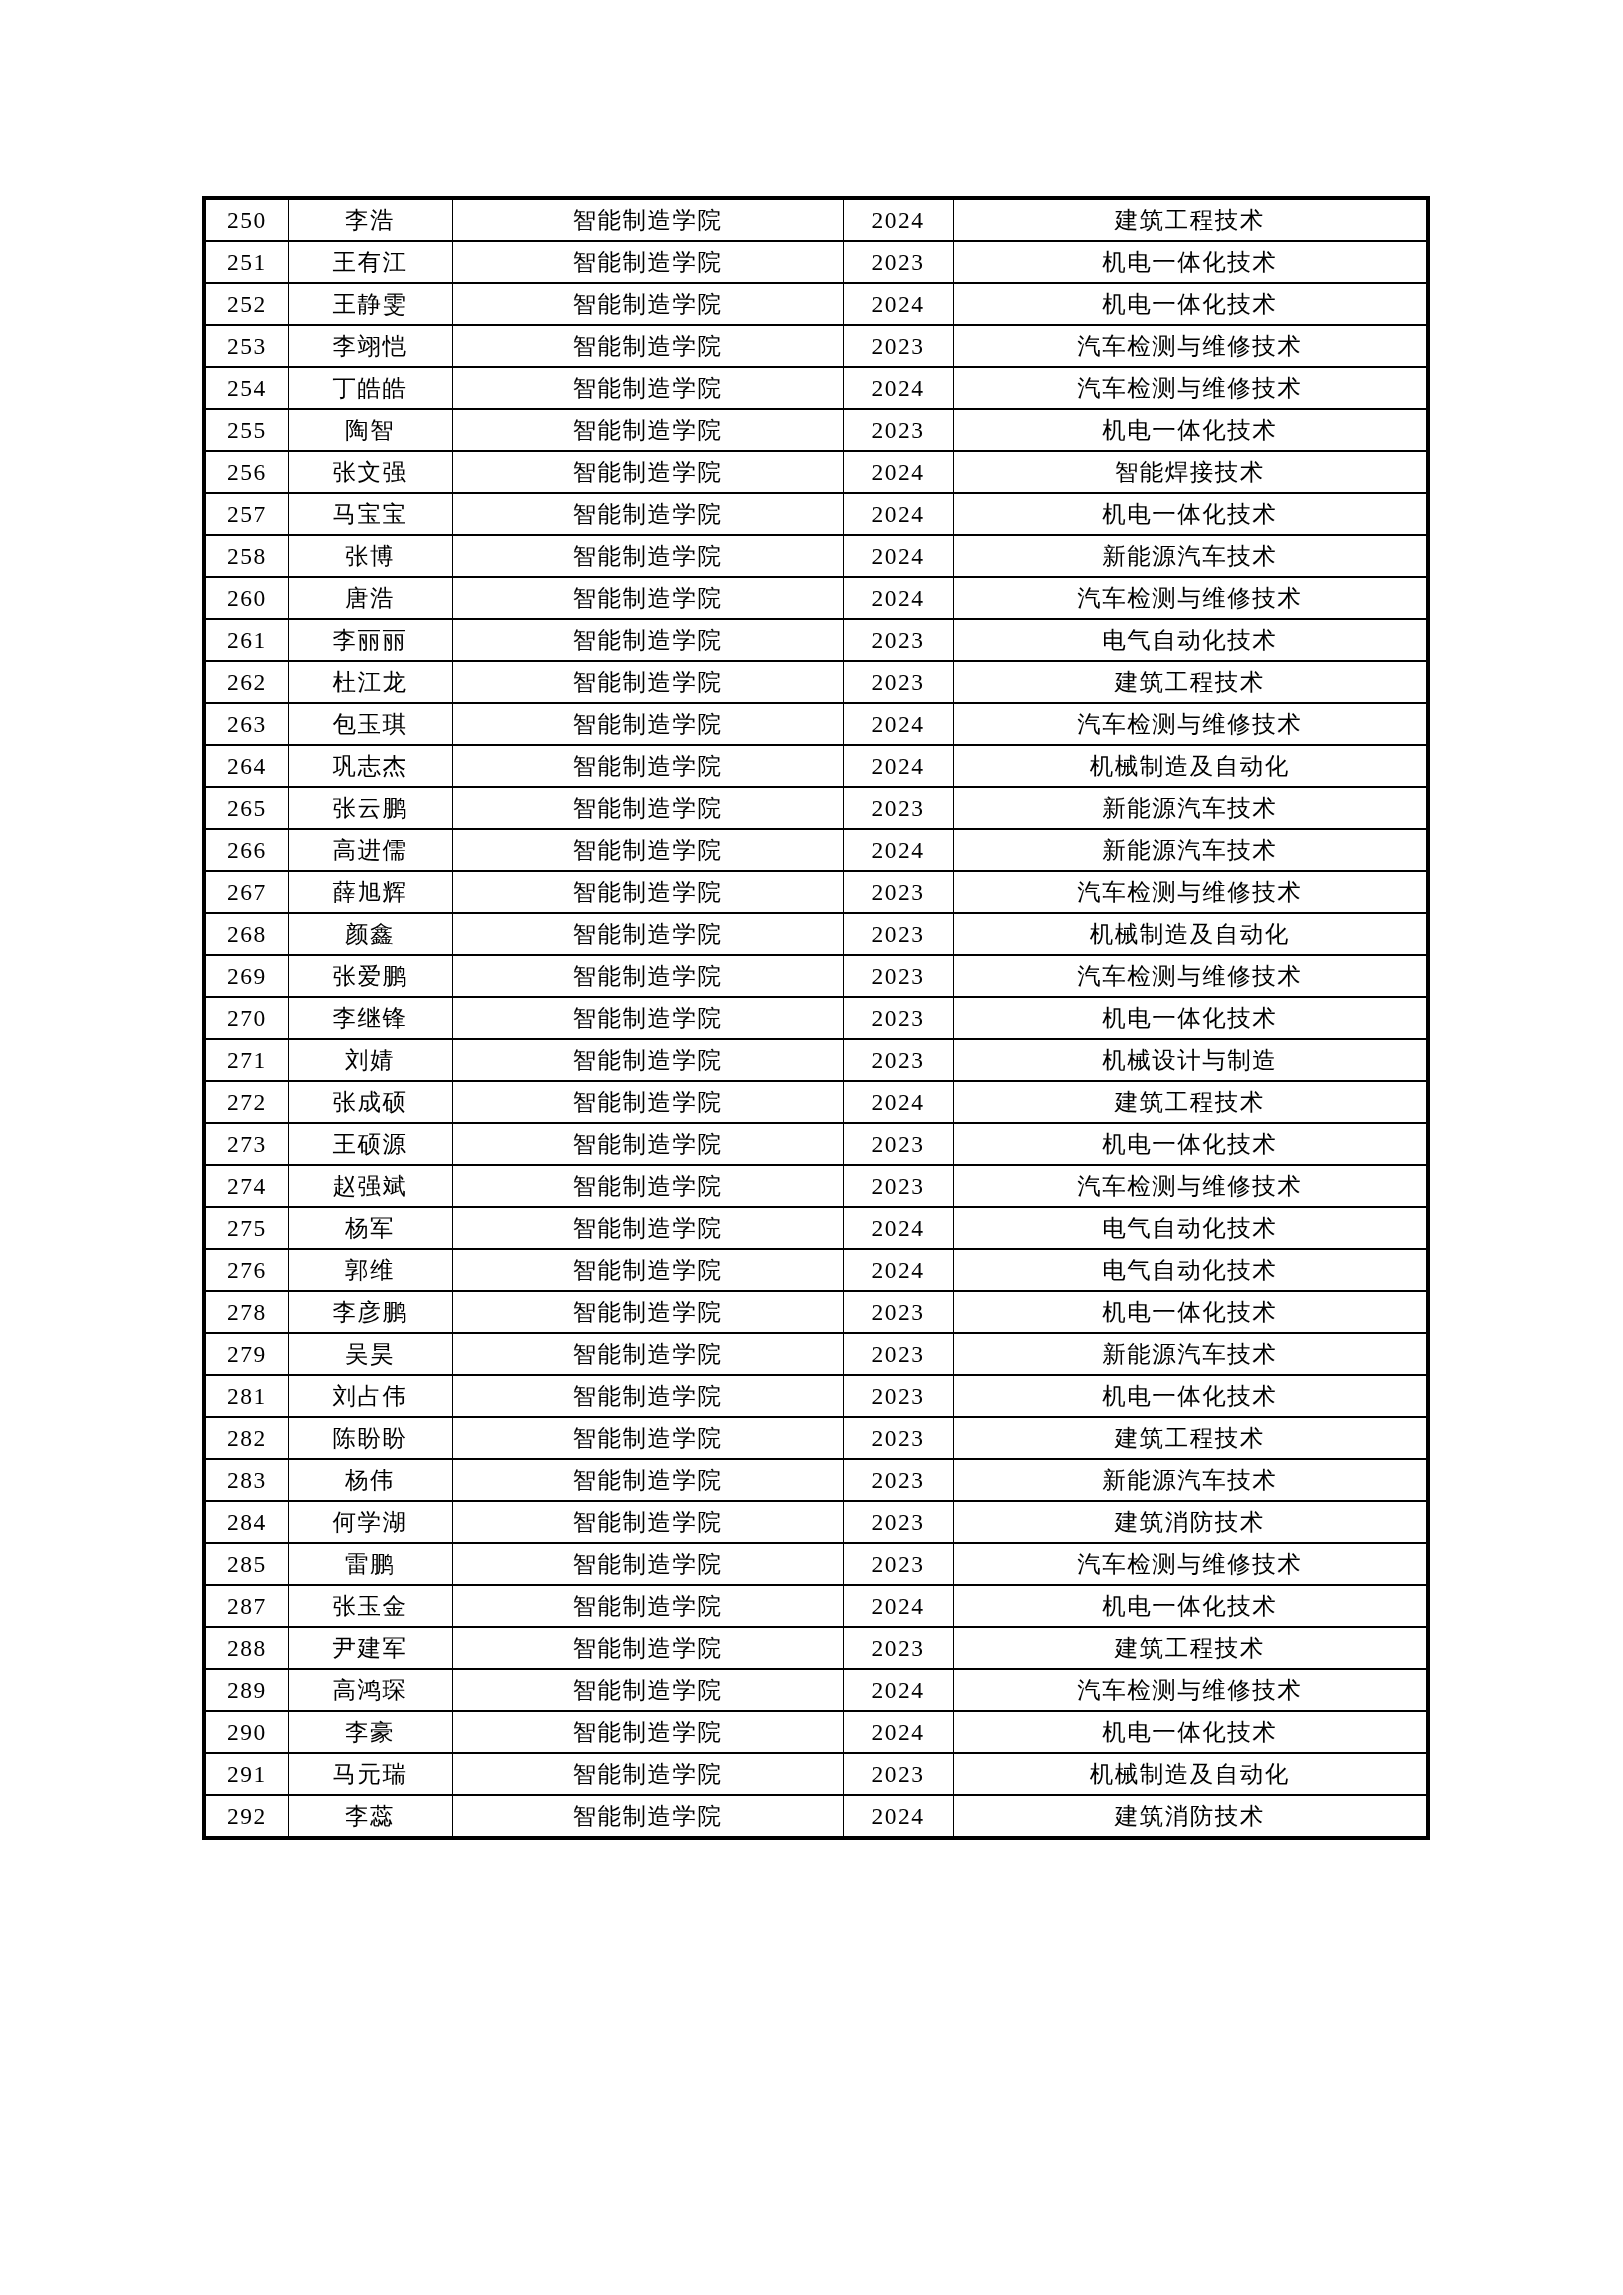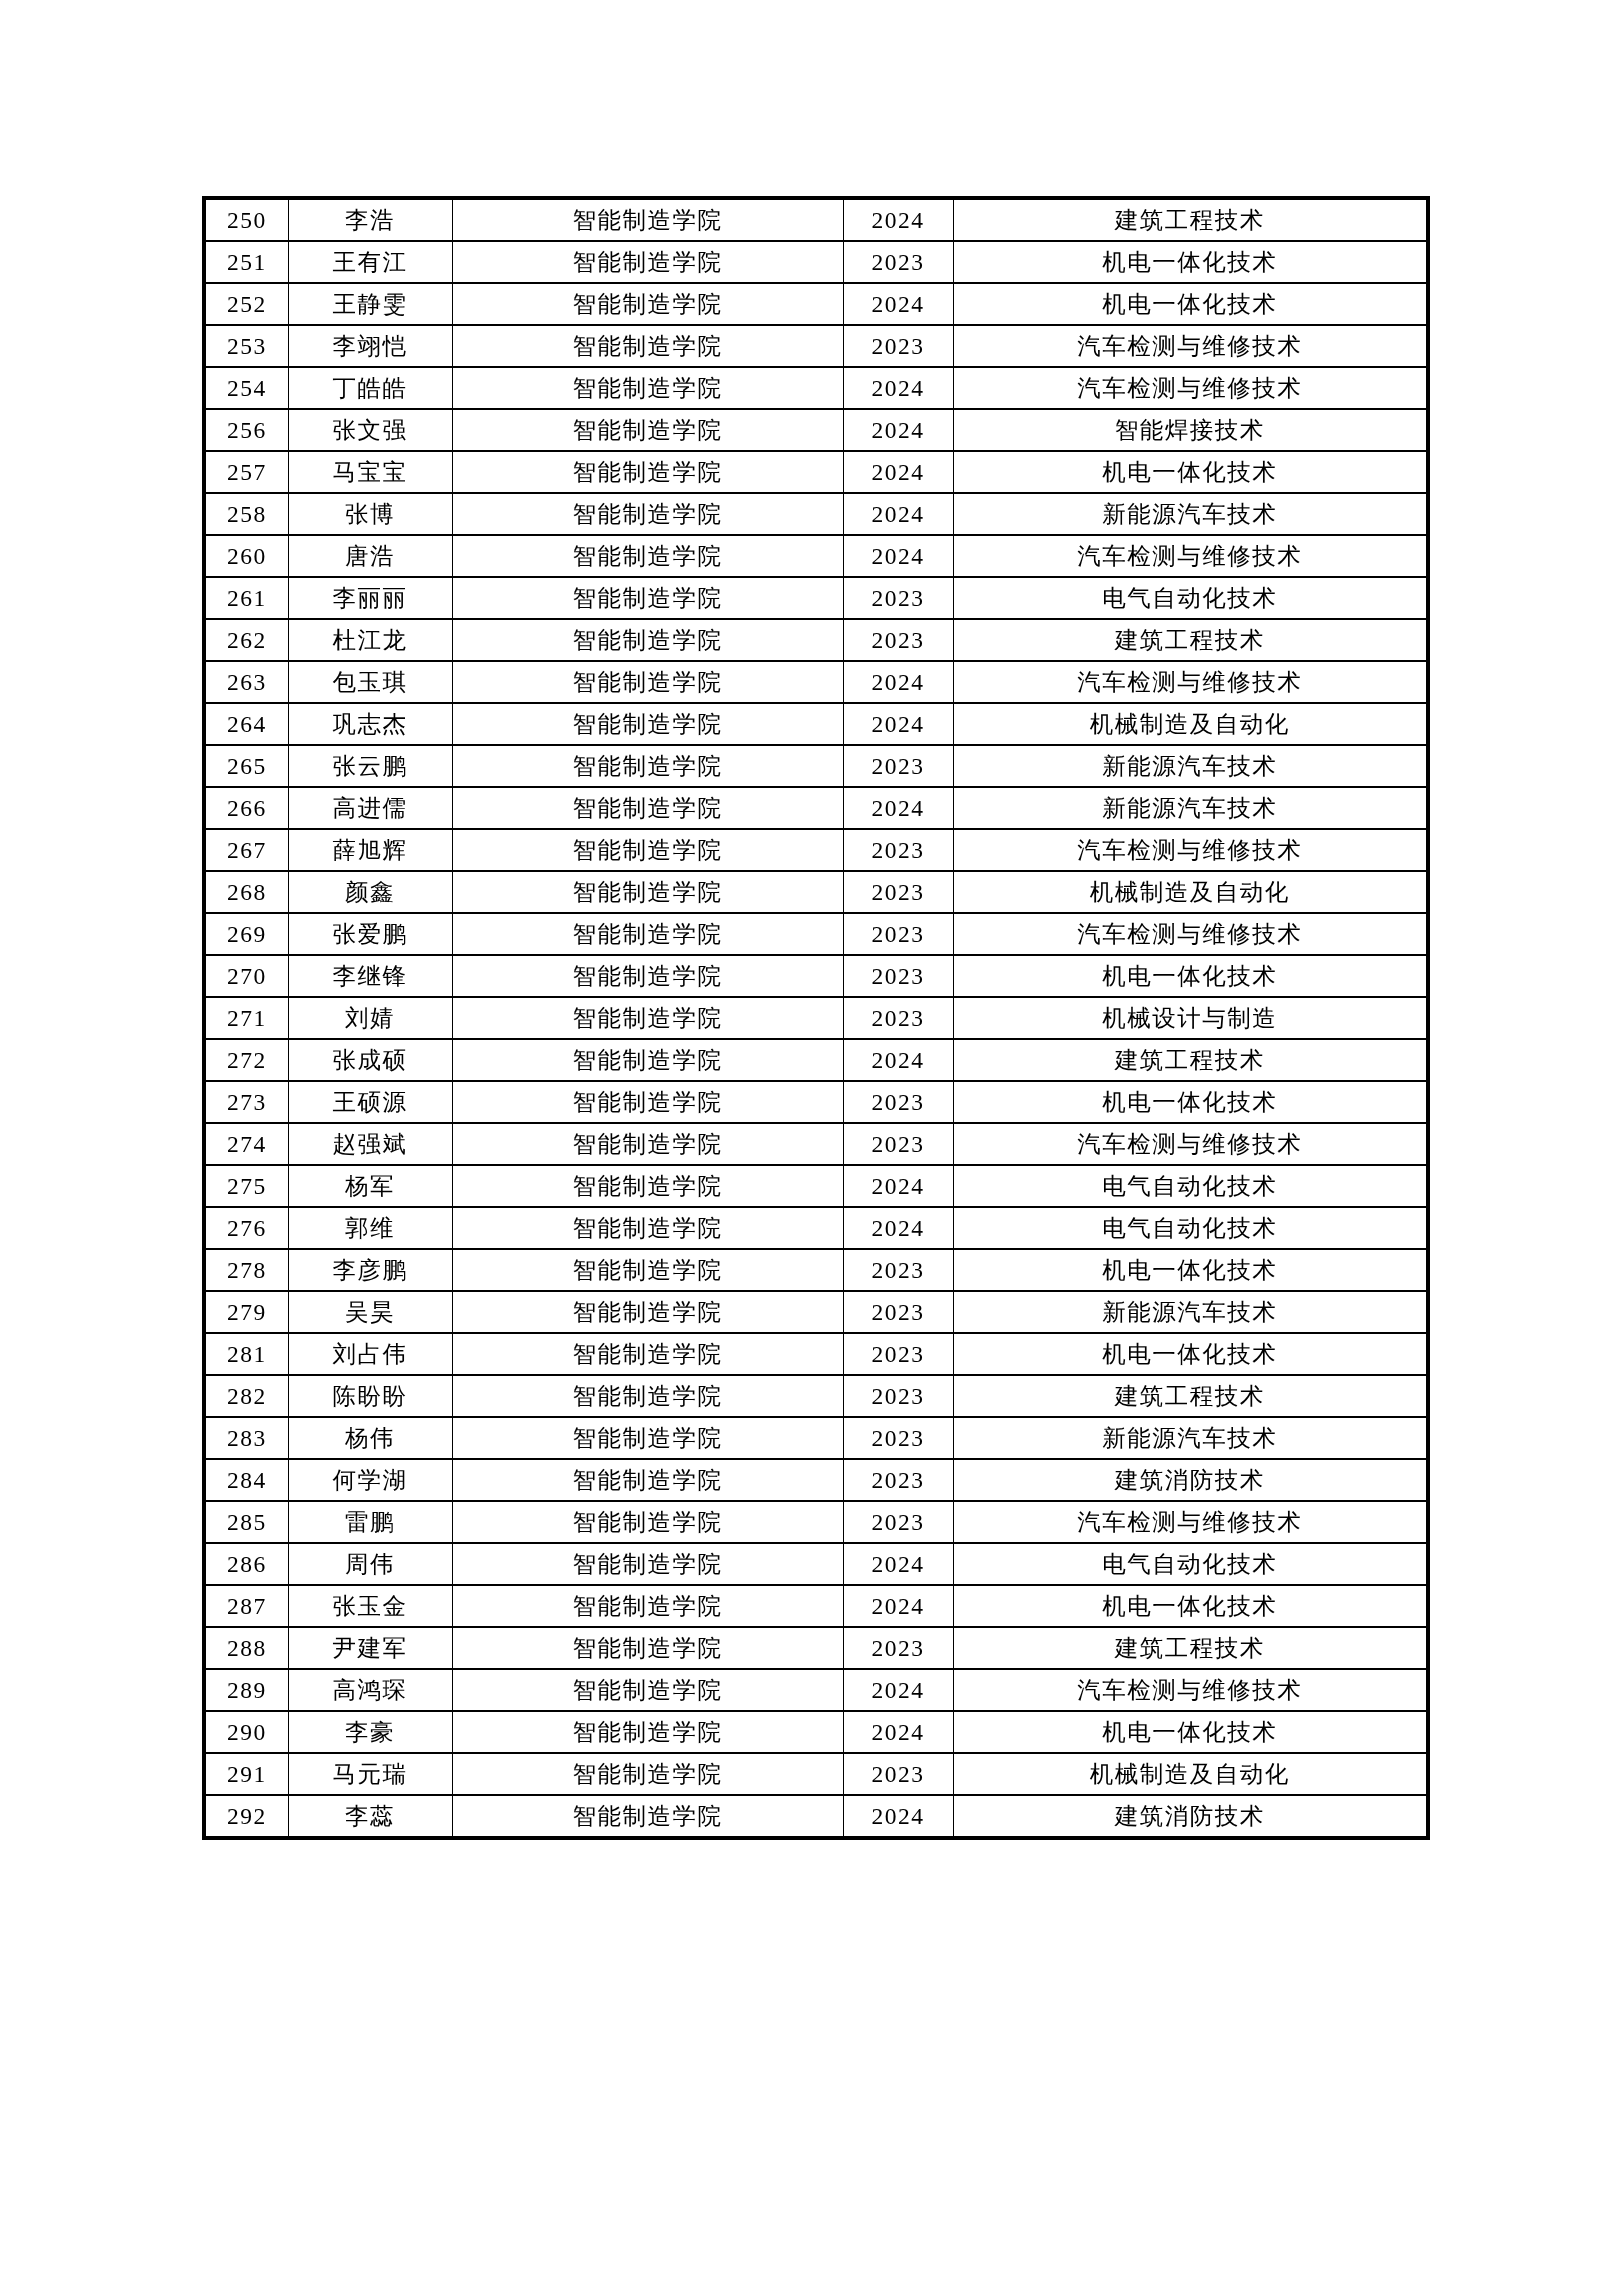--- a/index.html
+++ b/index.html
@@ -92,20 +92,27 @@
           <td>汽车检测与维修技术</td>
         </tr>
         <tr>
           <td>254</td>
           <td>丁皓皓</td>
           <td>智能制造学院</td>
           <td>2024</td>
           <td>汽车检测与维修技术</td>
         </tr>
         <tr>
+          <td>255</td>
+          <td>陶智</td>
+          <td>智能制造学院</td>
+          <td>2023</td>
+          <td>机电一体化技术</td>
+        </tr>
+        <tr>
           <td>256</td>
           <td>张文强</td>
           <td>智能制造学院</td>
           <td>2024</td>
           <td>智能焊接技术</td>
         </tr>
         <tr>
           <td>257</td>
           <td>马宝宝</td>
           <td>智能制造学院</td>
@@ -279,27 +286,20 @@
           <td>智能制造学院</td>
           <td>2023</td>
           <td>建筑消防技术</td>
         </tr>
         <tr>
           <td>285</td>
           <td>雷鹏</td>
           <td>智能制造学院</td>
           <td>2023</td>
           <td>汽车检测与维修技术</td>
-        </tr>
-        <tr>
-          <td>286</td>
-          <td>周伟</td>
-          <td>智能制造学院</td>
-          <td>2024</td>
-          <td>电气自动化技术</td>
         </tr>
         <tr>
           <td>287</td>
           <td>张玉金</td>
           <td>智能制造学院</td>
           <td>2024</td>
           <td>机电一体化技术</td>
         </tr>
         <tr>
           <td>288</td>

